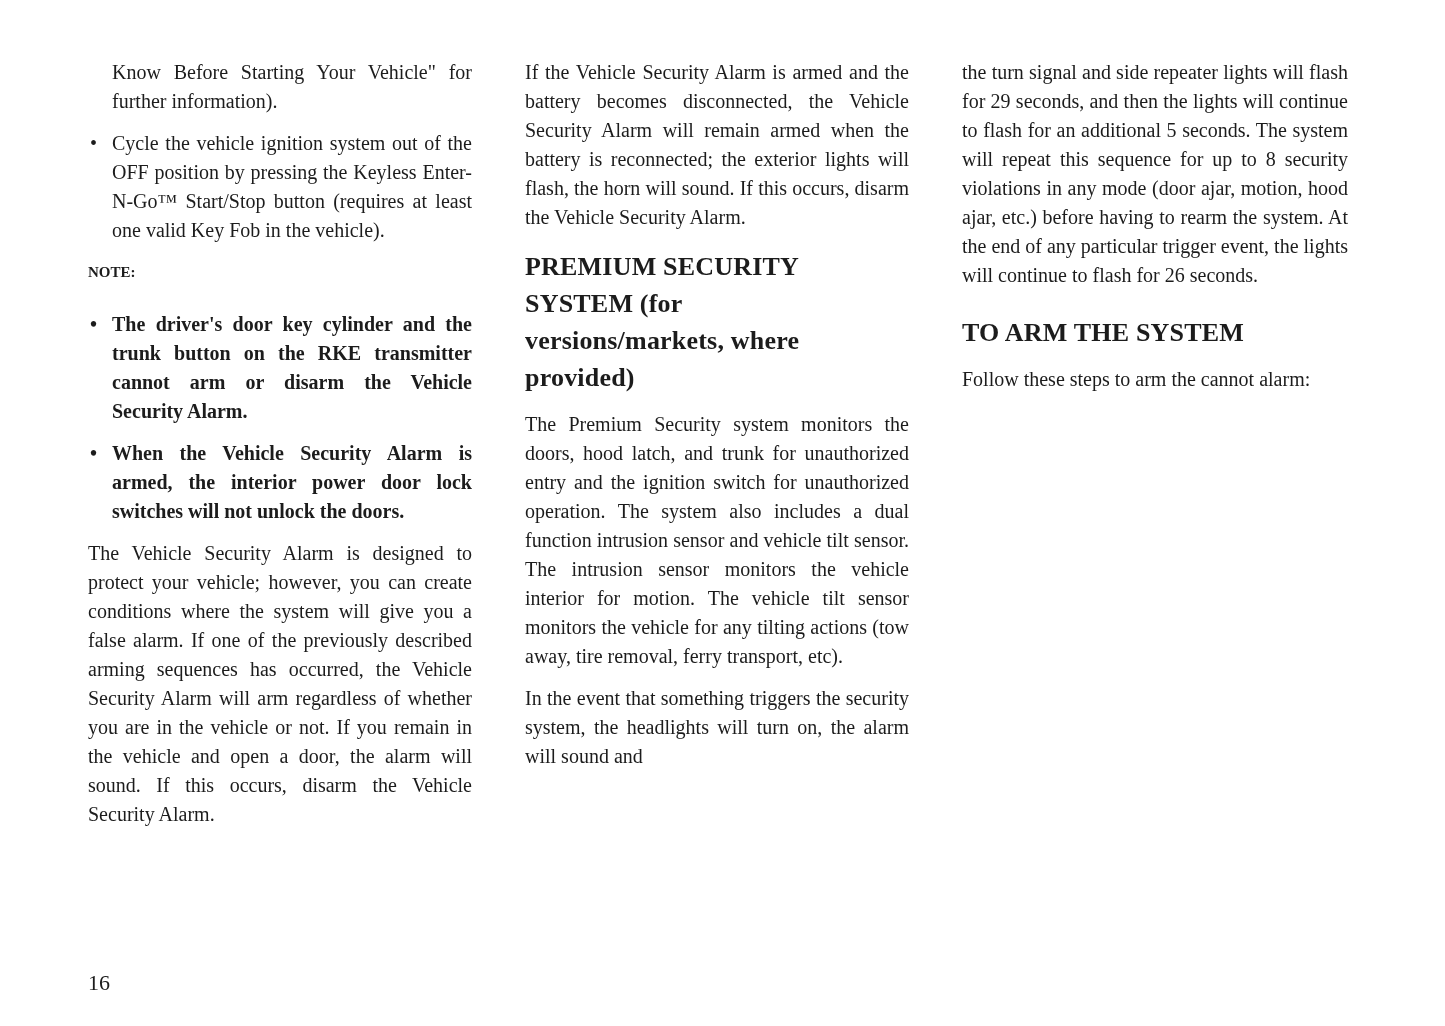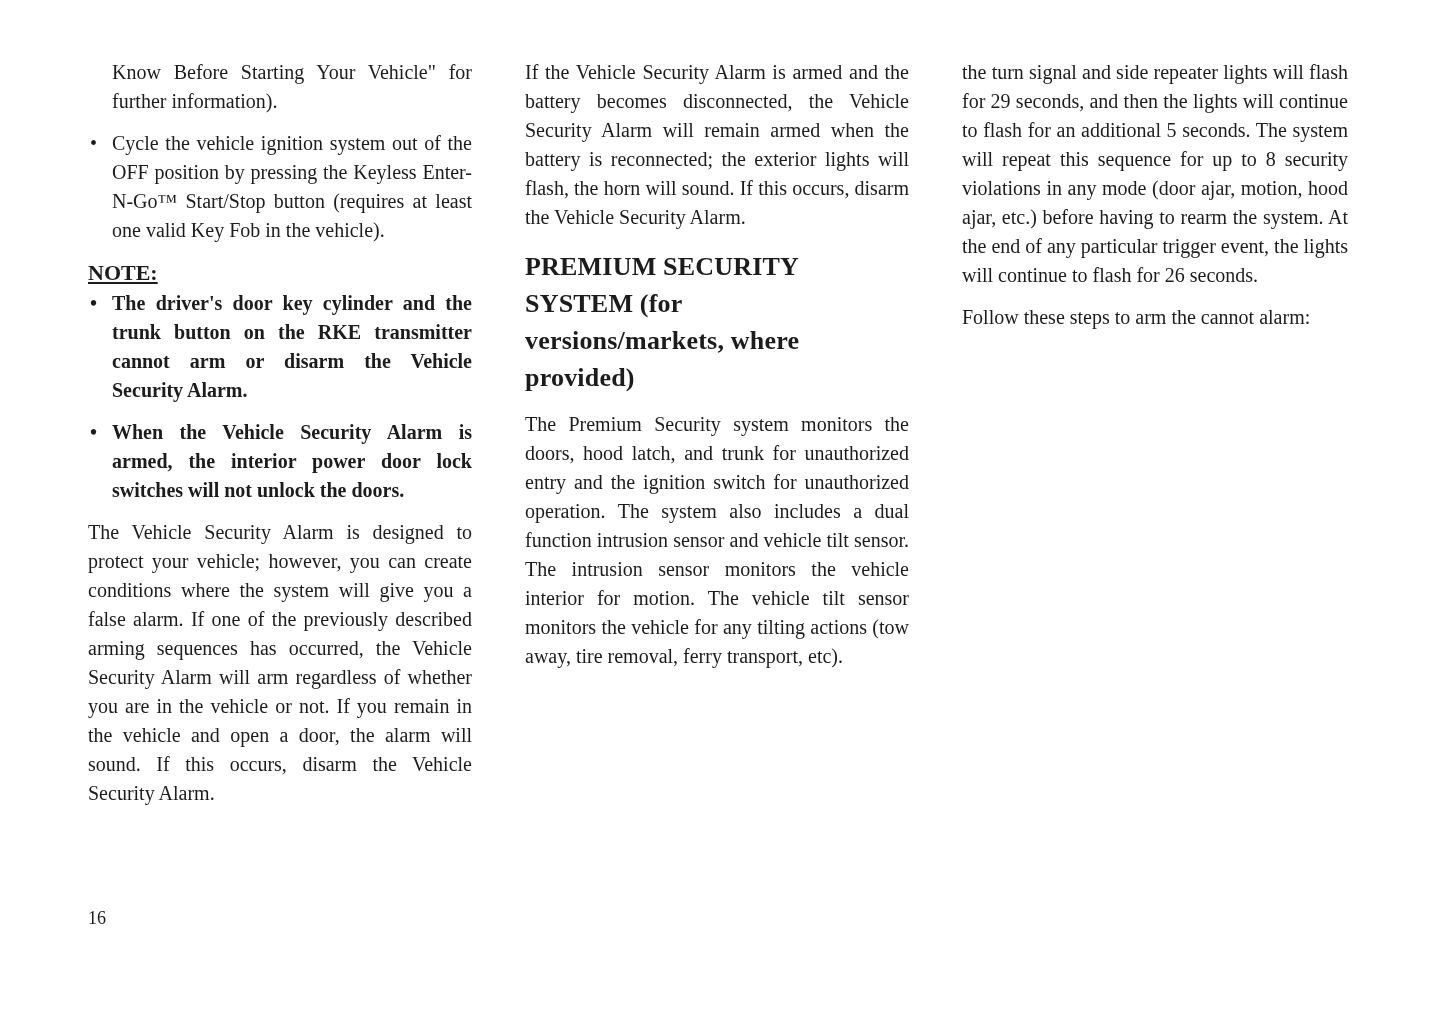--- a/index.html
+++ b/index.html
@@ -44,46 +44,45 @@
     text-align: justify;
   }
   .bullet-item .bullet {
     position: absolute;
     left: 2px;
     top: 0;
   }
   .bold { font-weight: bold; }
   .note-head {
     font-weight: bold;
-    font-size: 22px;
+    font-size: 15px;
     line-height: 29px;
-    margin: 2px 0 2px 0;
-    text-decoration: underline;
+    margin: 2px 0 23px 0;
   }
   .heading {
     font-weight: bold;
     font-size: 26px;
     line-height: 37px;
     margin: 24px 0 14px 0;
     white-space: pre-line;
     letter-spacing: 0.2px;
   }
   .run-item {
     margin: 0 0 13px 0;
     font-size: 20px;
     line-height: 29px;
     text-align: justify;
   }
   .run-item .marker-num { margin-right: 0.5em; }
   .run-item .marker-dot { margin-right: 0.32em; }
   .page-number {
     position: absolute;
     left: 88px;
-    top: 904px;
-    font-size: 18px;
+    top: 968px;
+    font-size: 22px;
     line-height: 29px;
   }
 </style>
 </head>
 <body>
 
 <div class="page">
 
   <div class="col col-1">
     <p class="para indent">Know Before Starting Your Vehicle" for further information).</p>
@@ -111,25 +110,27 @@
   <div class="col col-2">
     <p class="para">If the Vehicle Security Alarm is armed and the battery becomes disconnected, the Vehicle Security Alarm will remain armed when the battery is reconnected; the exterior lights will flash, the horn will sound. If this occurs, disarm the Vehicle Security Alarm.</p>
 
     <h2 class="heading" style="margin-top:16px;">PREMIUM SECURITY
 SYSTEM (for
 versions/markets, where
 provided)</h2>
 
     <p class="para">The Premium Security system monitors the doors, hood latch, and trunk for unauthorized entry and the ignition switch for unauthorized operation. The system also includes a dual function intrusion sensor and vehicle tilt sensor. The intrusion sensor monitors the vehicle interior for motion. The vehicle tilt sensor monitors the vehicle for any tilting actions (tow away, tire removal, ferry transport, etc).</p>
 
+    <p class="para">In the event that something triggers the security system, the headlights will turn on, the alarm will sound and</p>
   </div>
 
   <div class="col col-3">
     <p class="para">the turn signal and side repeater lights will flash for 29 seconds, and then the lights will continue to flash for an additional 5 seconds. The system will repeat this sequence for up to 8 security violations in any mode (door ajar, motion, hood ajar, etc.) before having to rearm the system. At the end of any particular trigger event, the lights will continue to flash for 26 seconds.</p>
 
+    <h2 class="heading">TO ARM THE SYSTEM</h2>
 
     <p class="para">Follow these steps to arm the cannot alarm:</p>
 
 
 
 
   </div>
 
   <div class="page-number">16</div>
 </div>

